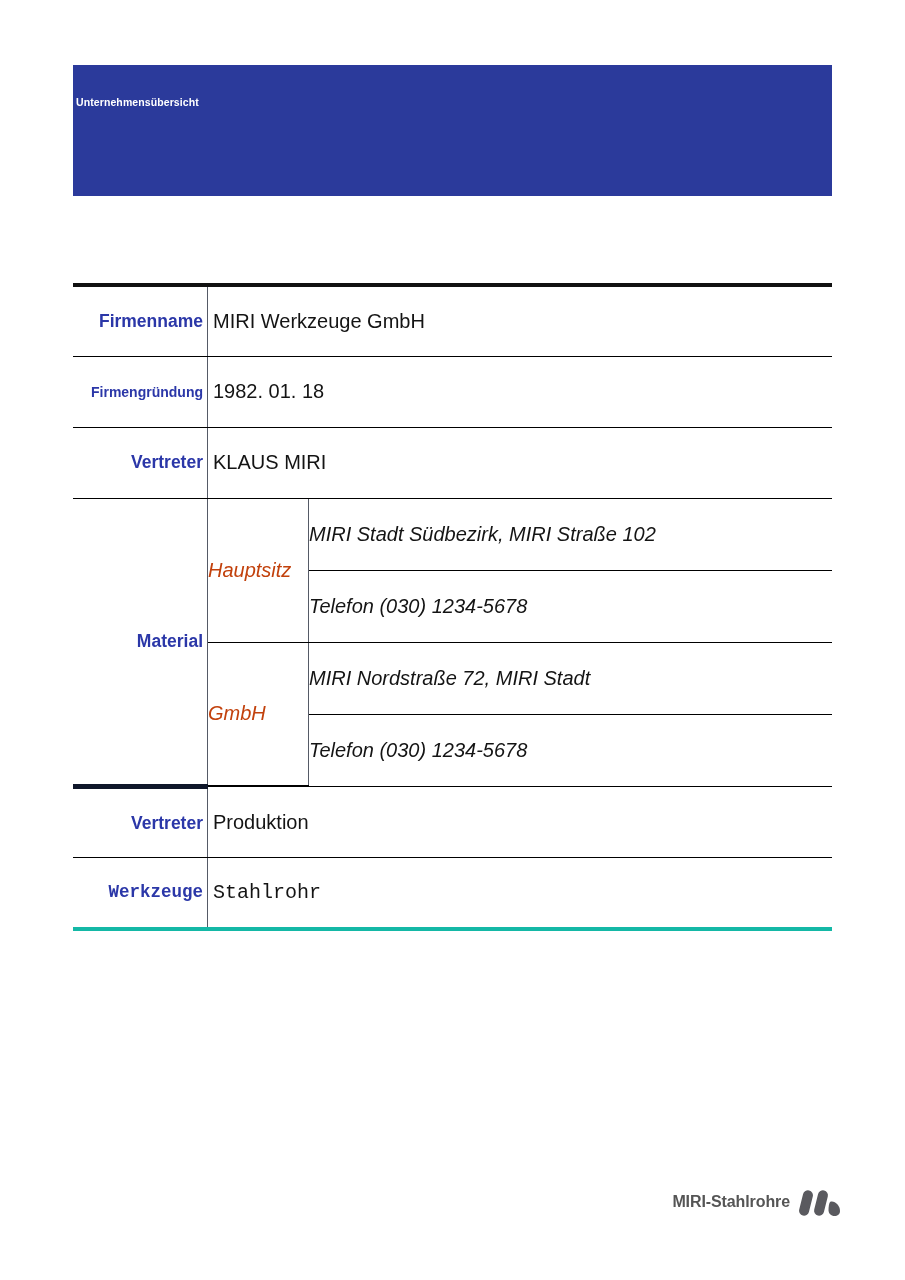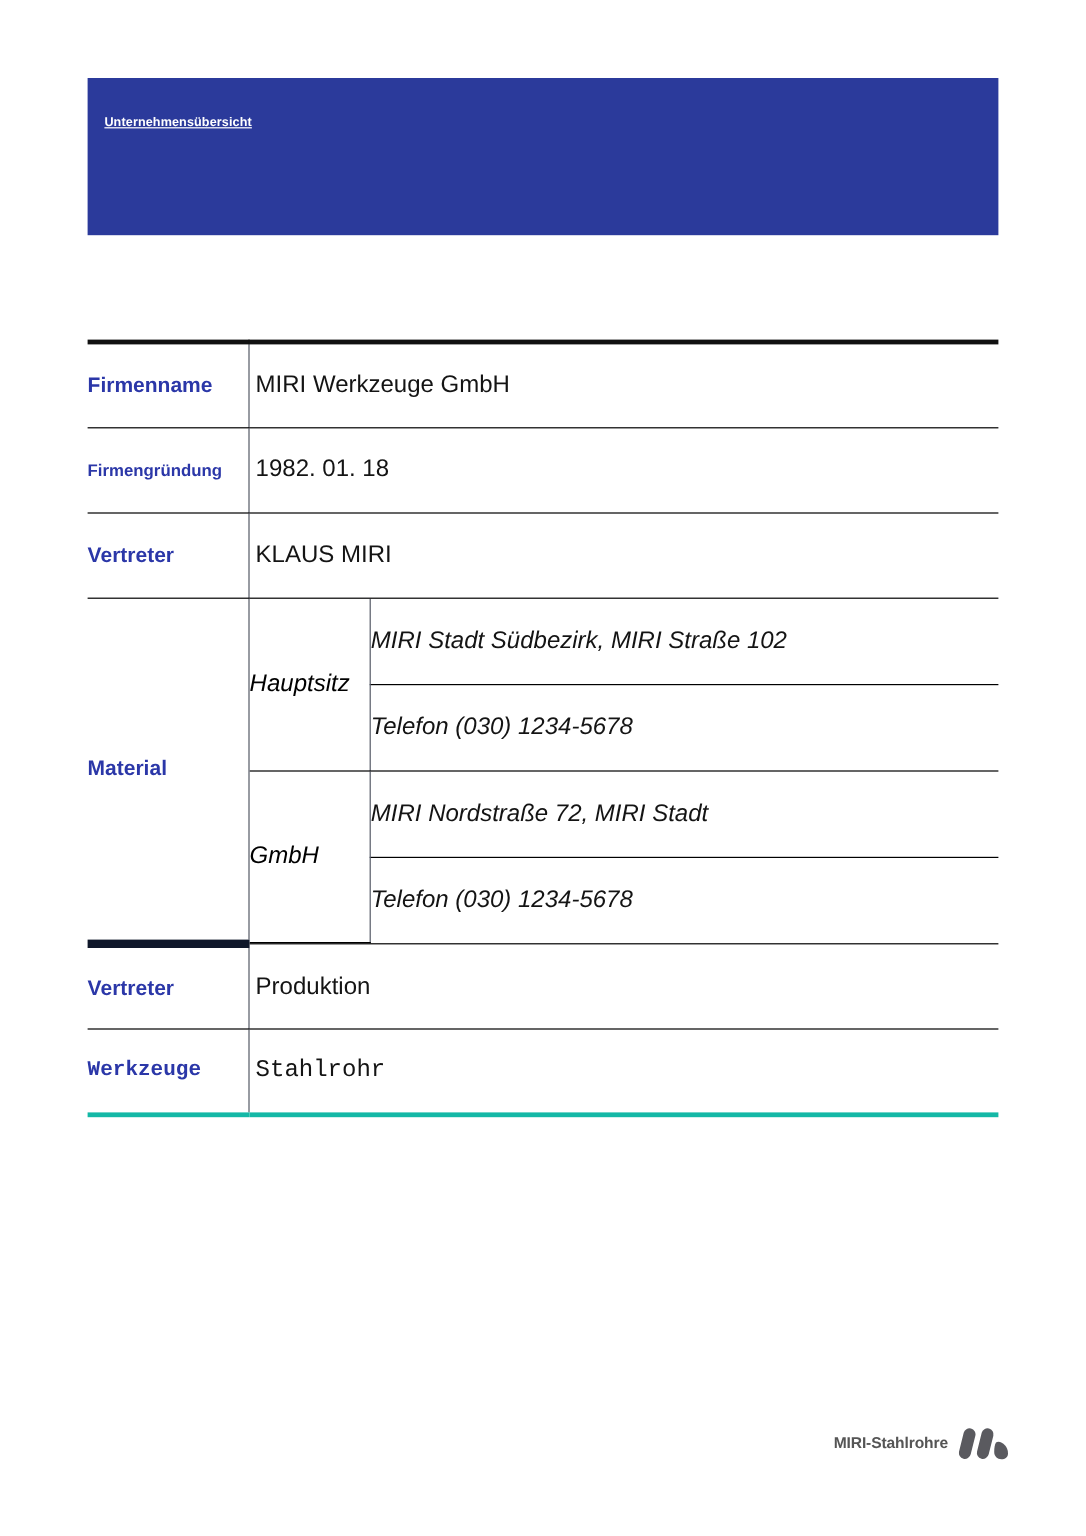--- a/index.html
+++ b/index.html
@@ -19,28 +19,27 @@
   .banner {
     position: absolute;
     left: 73px;
     top: 65px;
     width: 759px;
     height: 131px;
     background: var(--banner-bg, #2b3a9b);
   }
   .banner-title {
     position: absolute;
-    left: 14px;
+    left: 3px;
     top: 31px;
     font-size: 10.5px;
     font-weight: bold;
     color: #ffffff;
     letter-spacing: 0.1px;
     white-space: nowrap;
-    text-decoration: underline;
   }
 
   
   .info-table {
     position: absolute;
     left: 73px;
     top: 283px;
     width: 759px;
     border-collapse: collapse;
     table-layout: fixed;
@@ -52,20 +51,21 @@
     border-bottom: 1px solid #000000;
   }
 
   
   .info-table { border-top: 4px solid #111111; }
   .info-table tr.last-row td { border-bottom: 4px solid #14b8a6; font-family: Liberation Mono, monospace; }
 
   
   td.label {
     width: 130px;
+    text-align: right;
     padding-right: 4px;
     color: var(--label-color, #2b37a8);
     font-weight: bold;
     font-size: 17.5px;
     border-right: 1.3px solid #555a66;
     white-space: nowrap;
   }
   td.label.small { font-size: 14px; }
 
   
@@ -73,21 +73,21 @@
     padding-left: 5px;
     color: #141414;
     font-size: 20px;
     font-weight: normal;
     white-space: nowrap;
   }
 
   
   td.label.tall {
     vertical-align: middle;
-    border-bottom: 7px solid #0f172a;
+    border-bottom: 5px solid #0f172a;
   }
   td.nested {
     padding: 0;
     border-bottom: 1px solid #000000;
   }
   table.sub {
     width: 100%;
     border-collapse: collapse;
     table-layout: fixed;
   }
@@ -96,21 +96,21 @@
     vertical-align: middle;
     height: 71px;
     border-bottom: 1px solid #000000;
     font-style: italic;
   }
   table.sub tr:last-child td { border-bottom: none; }
   td.sub-label {
     width: 100px;
     padding-left: 2px;
     font-size: 20px;
-    color: #000000;
+    color: #c2410c;
     border-right: 1.3px solid #555a66;
     vertical-align: middle;
     white-space: nowrap;
   }
   td.sub-value {
     padding-left: 5px;
     font-size: 20px;
     color: #141414;
     white-space: nowrap;
   }
@@ -119,21 +119,21 @@
   
   .footer {
     position: absolute;
     right: 62px;
     bottom: 62px;
     display: flex;
     align-items: center;
     gap: 9px;
   }
   .footer-text {
-    font-size: 13px;
+    font-size: 16px;
     font-weight: bold;
     color: #555555;
     letter-spacing: -0.1px;
     white-space: nowrap;
   }
   .logo-mark { display: block; }
 </style>
 </head>
 <body>
 

